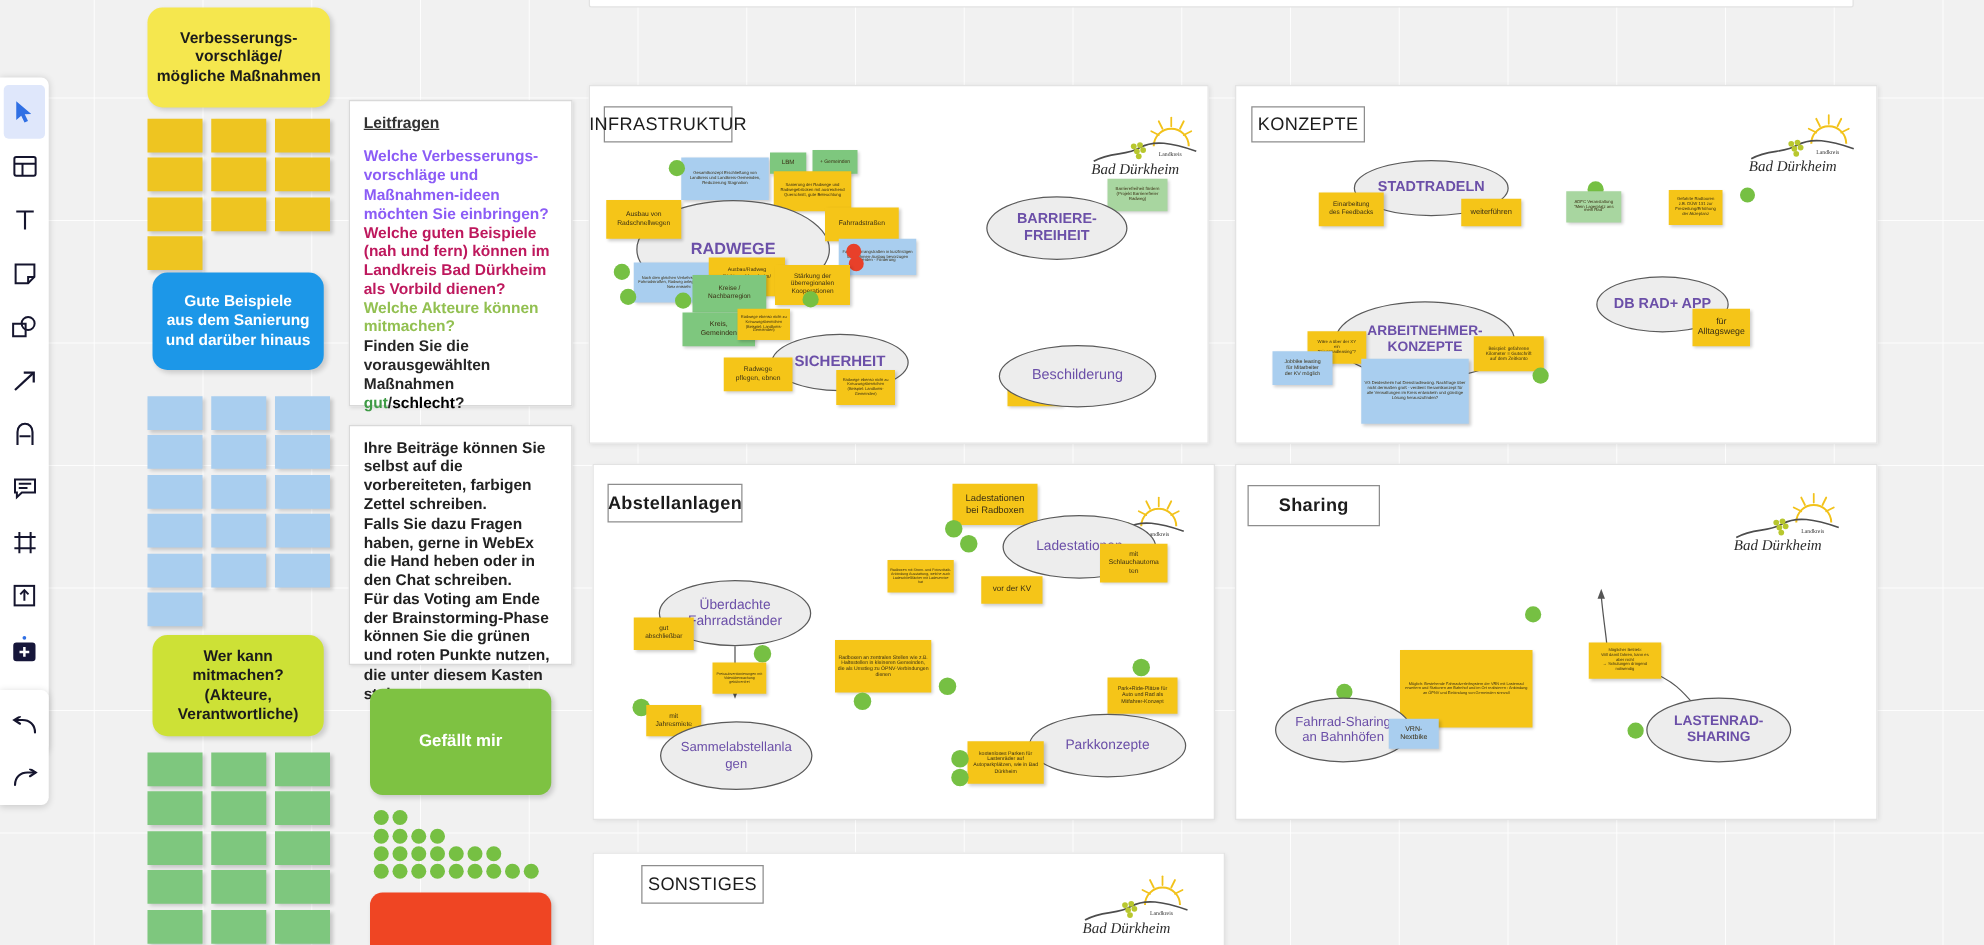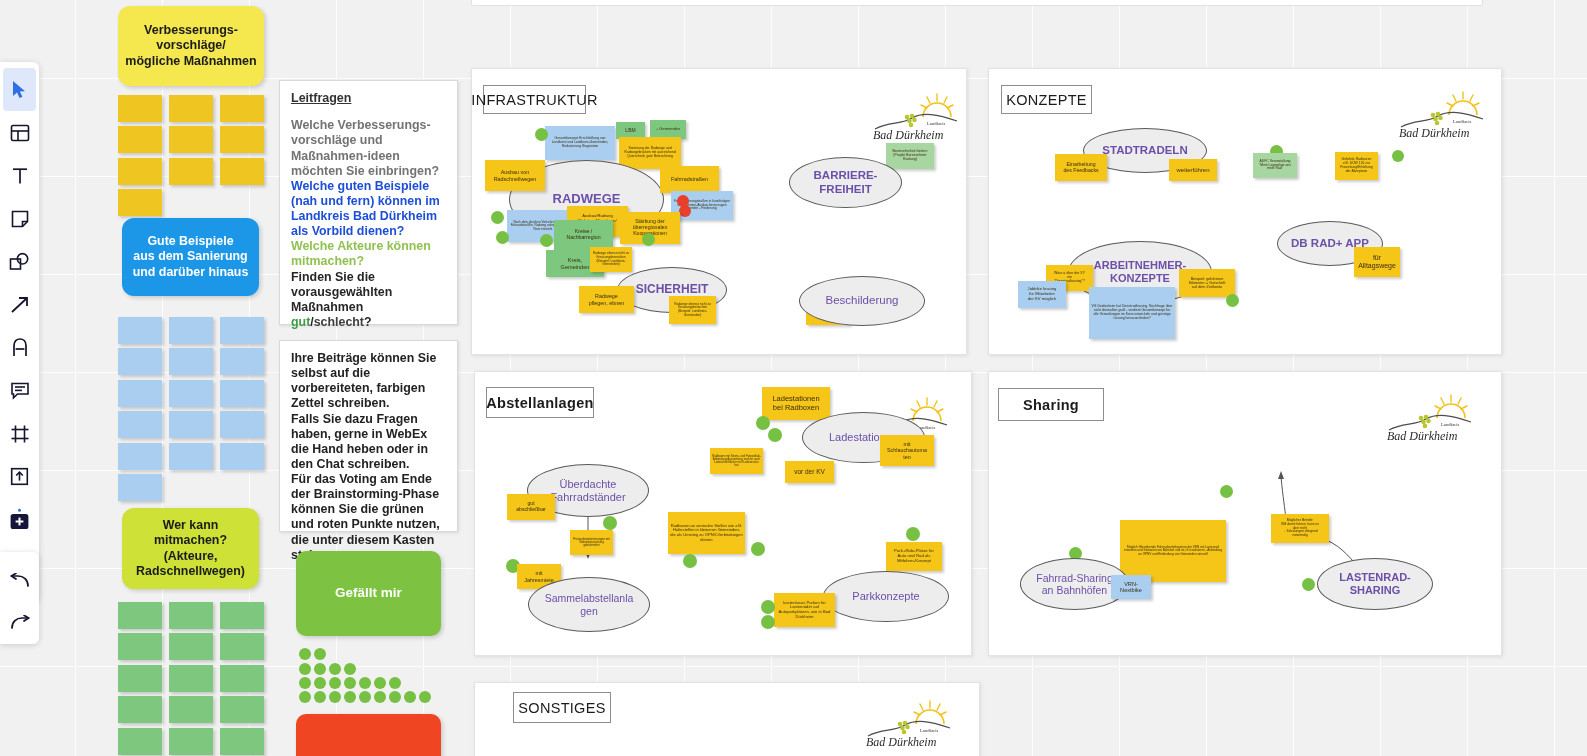--- a/index.html
+++ b/index.html
@@ -73,26 +73,26 @@
     box-shadow: 1px 1px 3px rgba(0,0,0,.10);
     padding: 10px 11px;
     font-size: 12.4px; line-height: 1.22;
     color: #222;
     font-weight: bold;
   }
   .tb-title {
     font-weight: bold; color:#333; text-decoration: underline;
     font-size: 12.5px; margin-bottom: 12px; display:block;
   }
-  .q-orange { color:#737373; display:block; }
-  .q-blue   { color:#1d4ed8; display:block; }
+  .q-orange { color:#8b5cf6; display:block; }
+  .q-blue   { color:#be185d; display:block; }
   .q-green  { color:#92c051; display:block; }
   .q-black  { color:#262626; display:block; }
   .w-green { color:#3f9b46; }
-  .w-red   { color:#404040; }
+  .w-red   { color:#000000; }
 
   
   .panel {
     position: absolute; background: #fff;
     border: 1px solid #e3e3e3;
     box-shadow: 1px 1px 4px rgba(0,0,0,.09);
     overflow: hidden;
   }
   .panel-title {
     position: absolute; border: 1px solid #8d8d8d; background: #fff;
@@ -272,21 +272,21 @@
   <div class="note" style="left:169px; top:411px; width:44px; height:27px; background:#a9ceef;"></div>
   <div class="note" style="left:220px; top:411px; width:44px; height:27px; background:#a9ceef;"></div>
   <div class="note" style="left:118px; top:443px; width:44px; height:27px; background:#a9ceef;"></div>
   <div class="note" style="left:169px; top:443px; width:44px; height:27px; background:#a9ceef;"></div>
   <div class="note" style="left:220px; top:443px; width:44px; height:27px; background:#a9ceef;"></div>
   <div class="note" style="left:118px; top:474px; width:44px; height:27px; background:#a9ceef;"></div>
 
   <div class="bignote" style="left:122px; top:508px; width:137px; height:81px; background:#cde136; color:#1b1b1b; font-size:12.4px;">Wer kann
 mitmachen?
 (Akteure,
-Radschnellwegen)</div>
+Verantwortliche)</div>
 
   <div class="note" style="left:118px; top:602px; width:44px; height:27px; background:#7ec77e;"></div>
   <div class="note" style="left:169px; top:602px; width:44px; height:27px; background:#7ec77e;"></div>
   <div class="note" style="left:220px; top:602px; width:44px; height:27px; background:#7ec77e;"></div>
   <div class="note" style="left:118px; top:633px; width:44px; height:27px; background:#7ec77e;"></div>
   <div class="note" style="left:169px; top:633px; width:44px; height:27px; background:#7ec77e;"></div>
   <div class="note" style="left:220px; top:633px; width:44px; height:27px; background:#7ec77e;"></div>
   <div class="note" style="left:118px; top:665px; width:44px; height:27px; background:#7ec77e;"></div>
   <div class="note" style="left:169px; top:665px; width:44px; height:27px; background:#7ec77e;"></div>
   <div class="note" style="left:220px; top:665px; width:44px; height:27px; background:#7ec77e;"></div>

